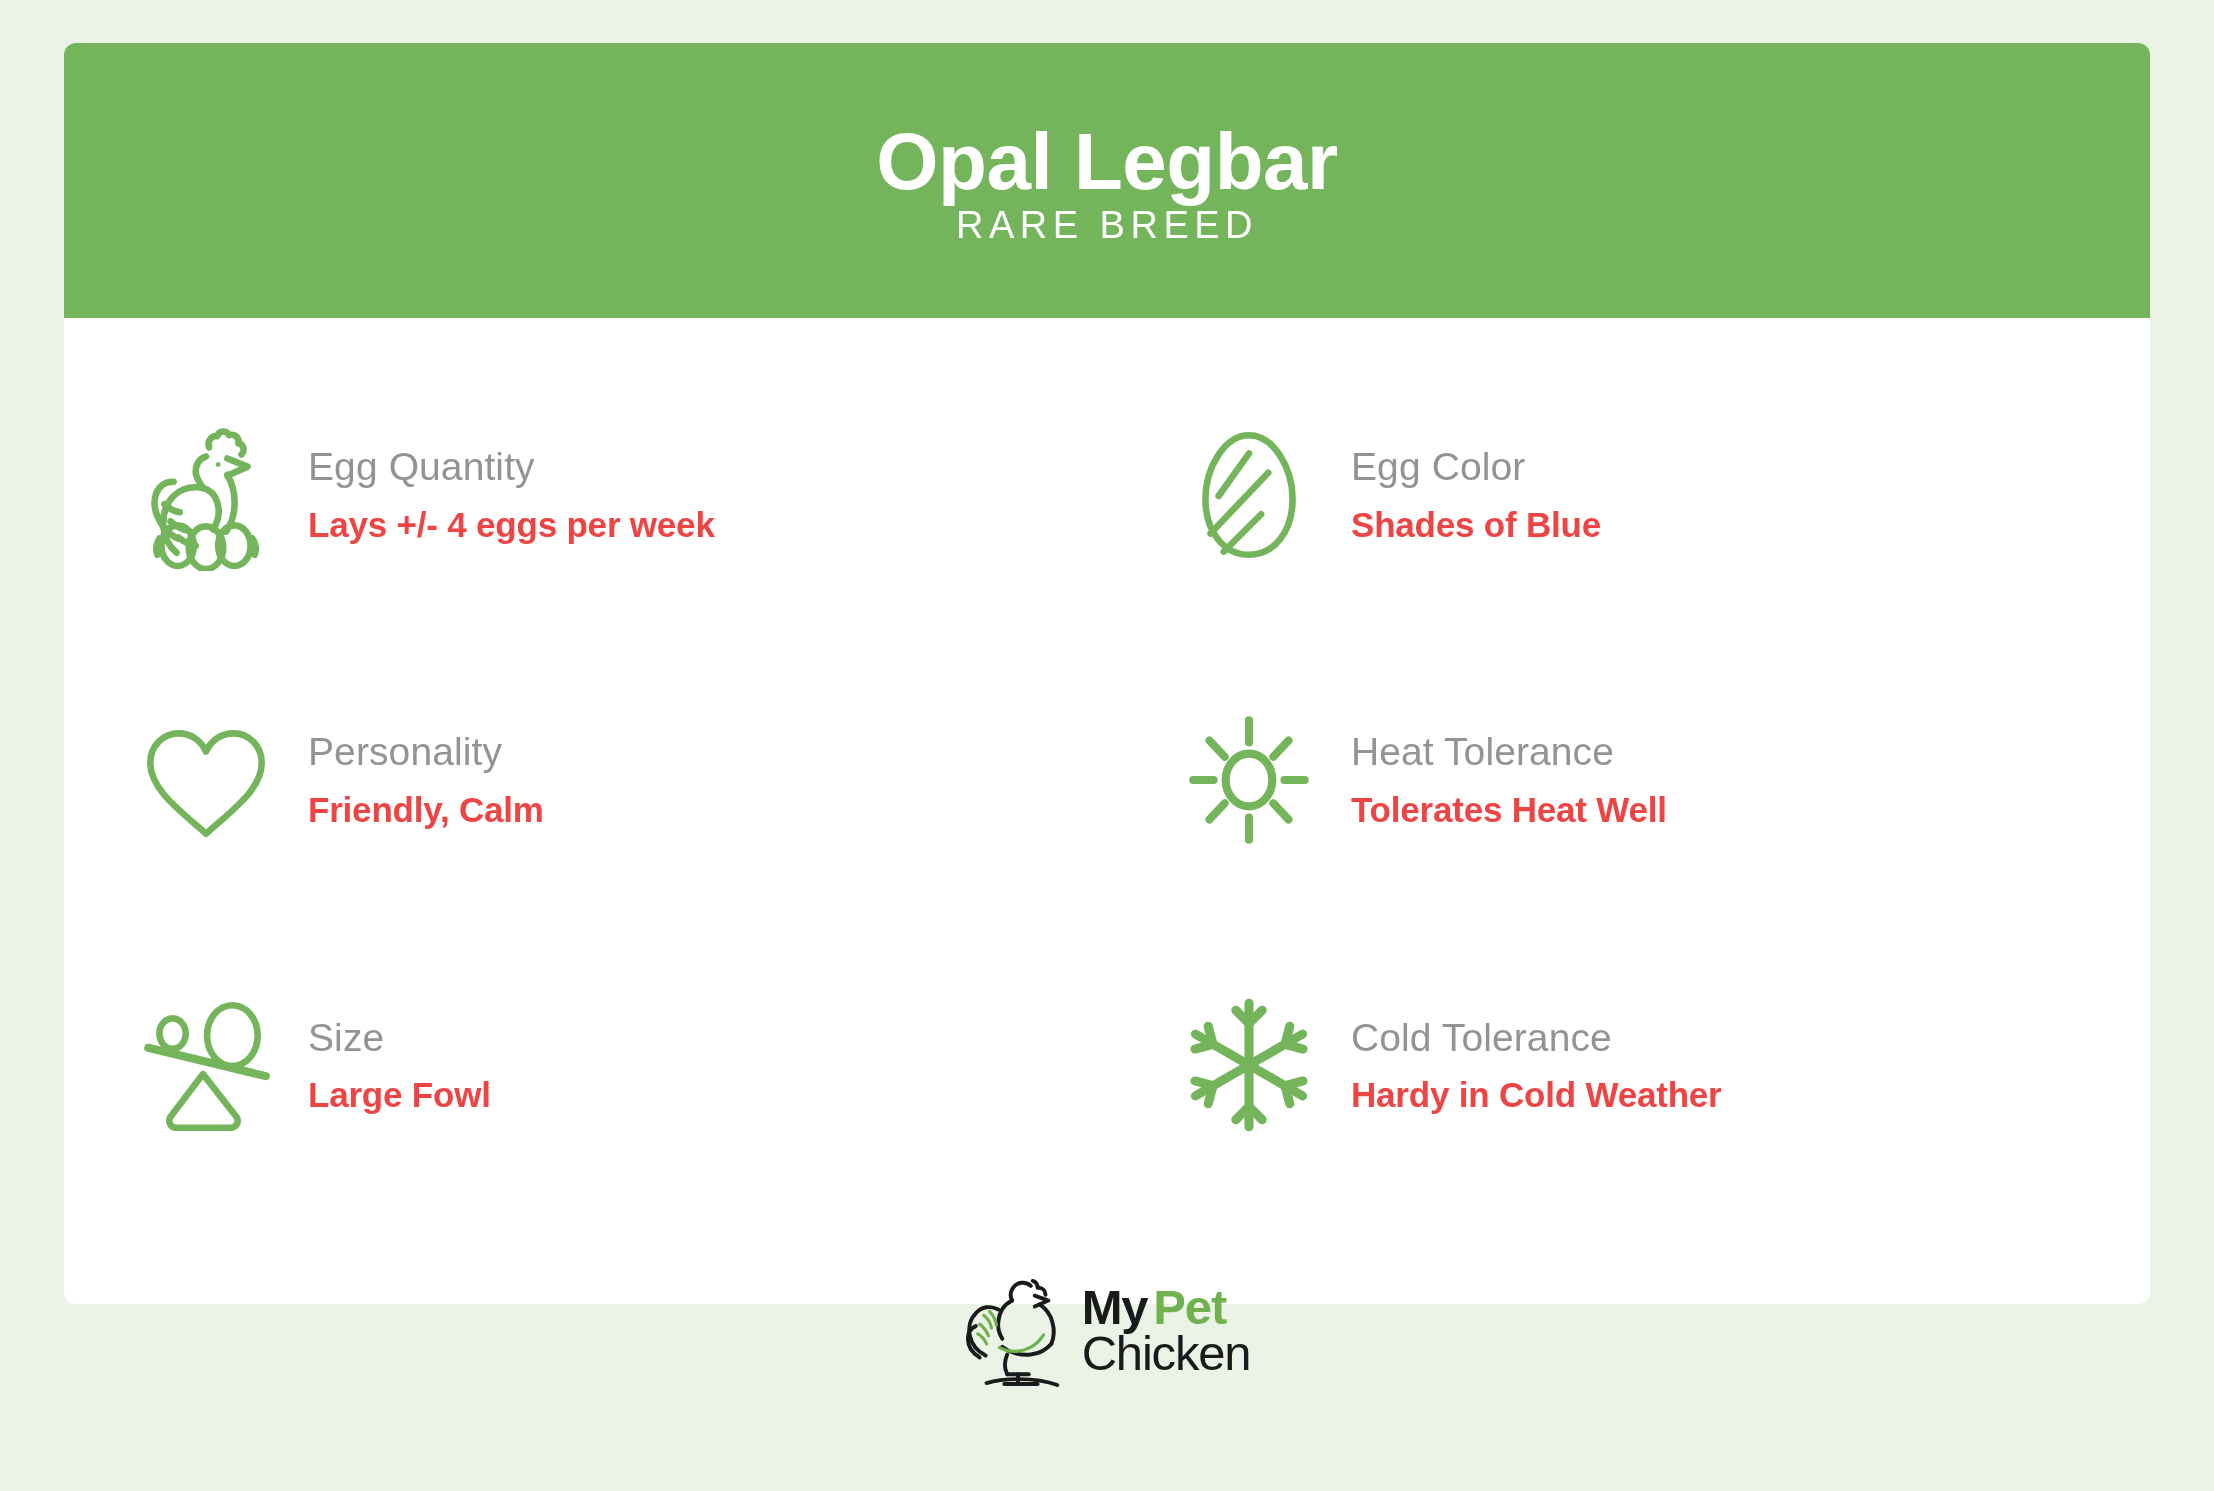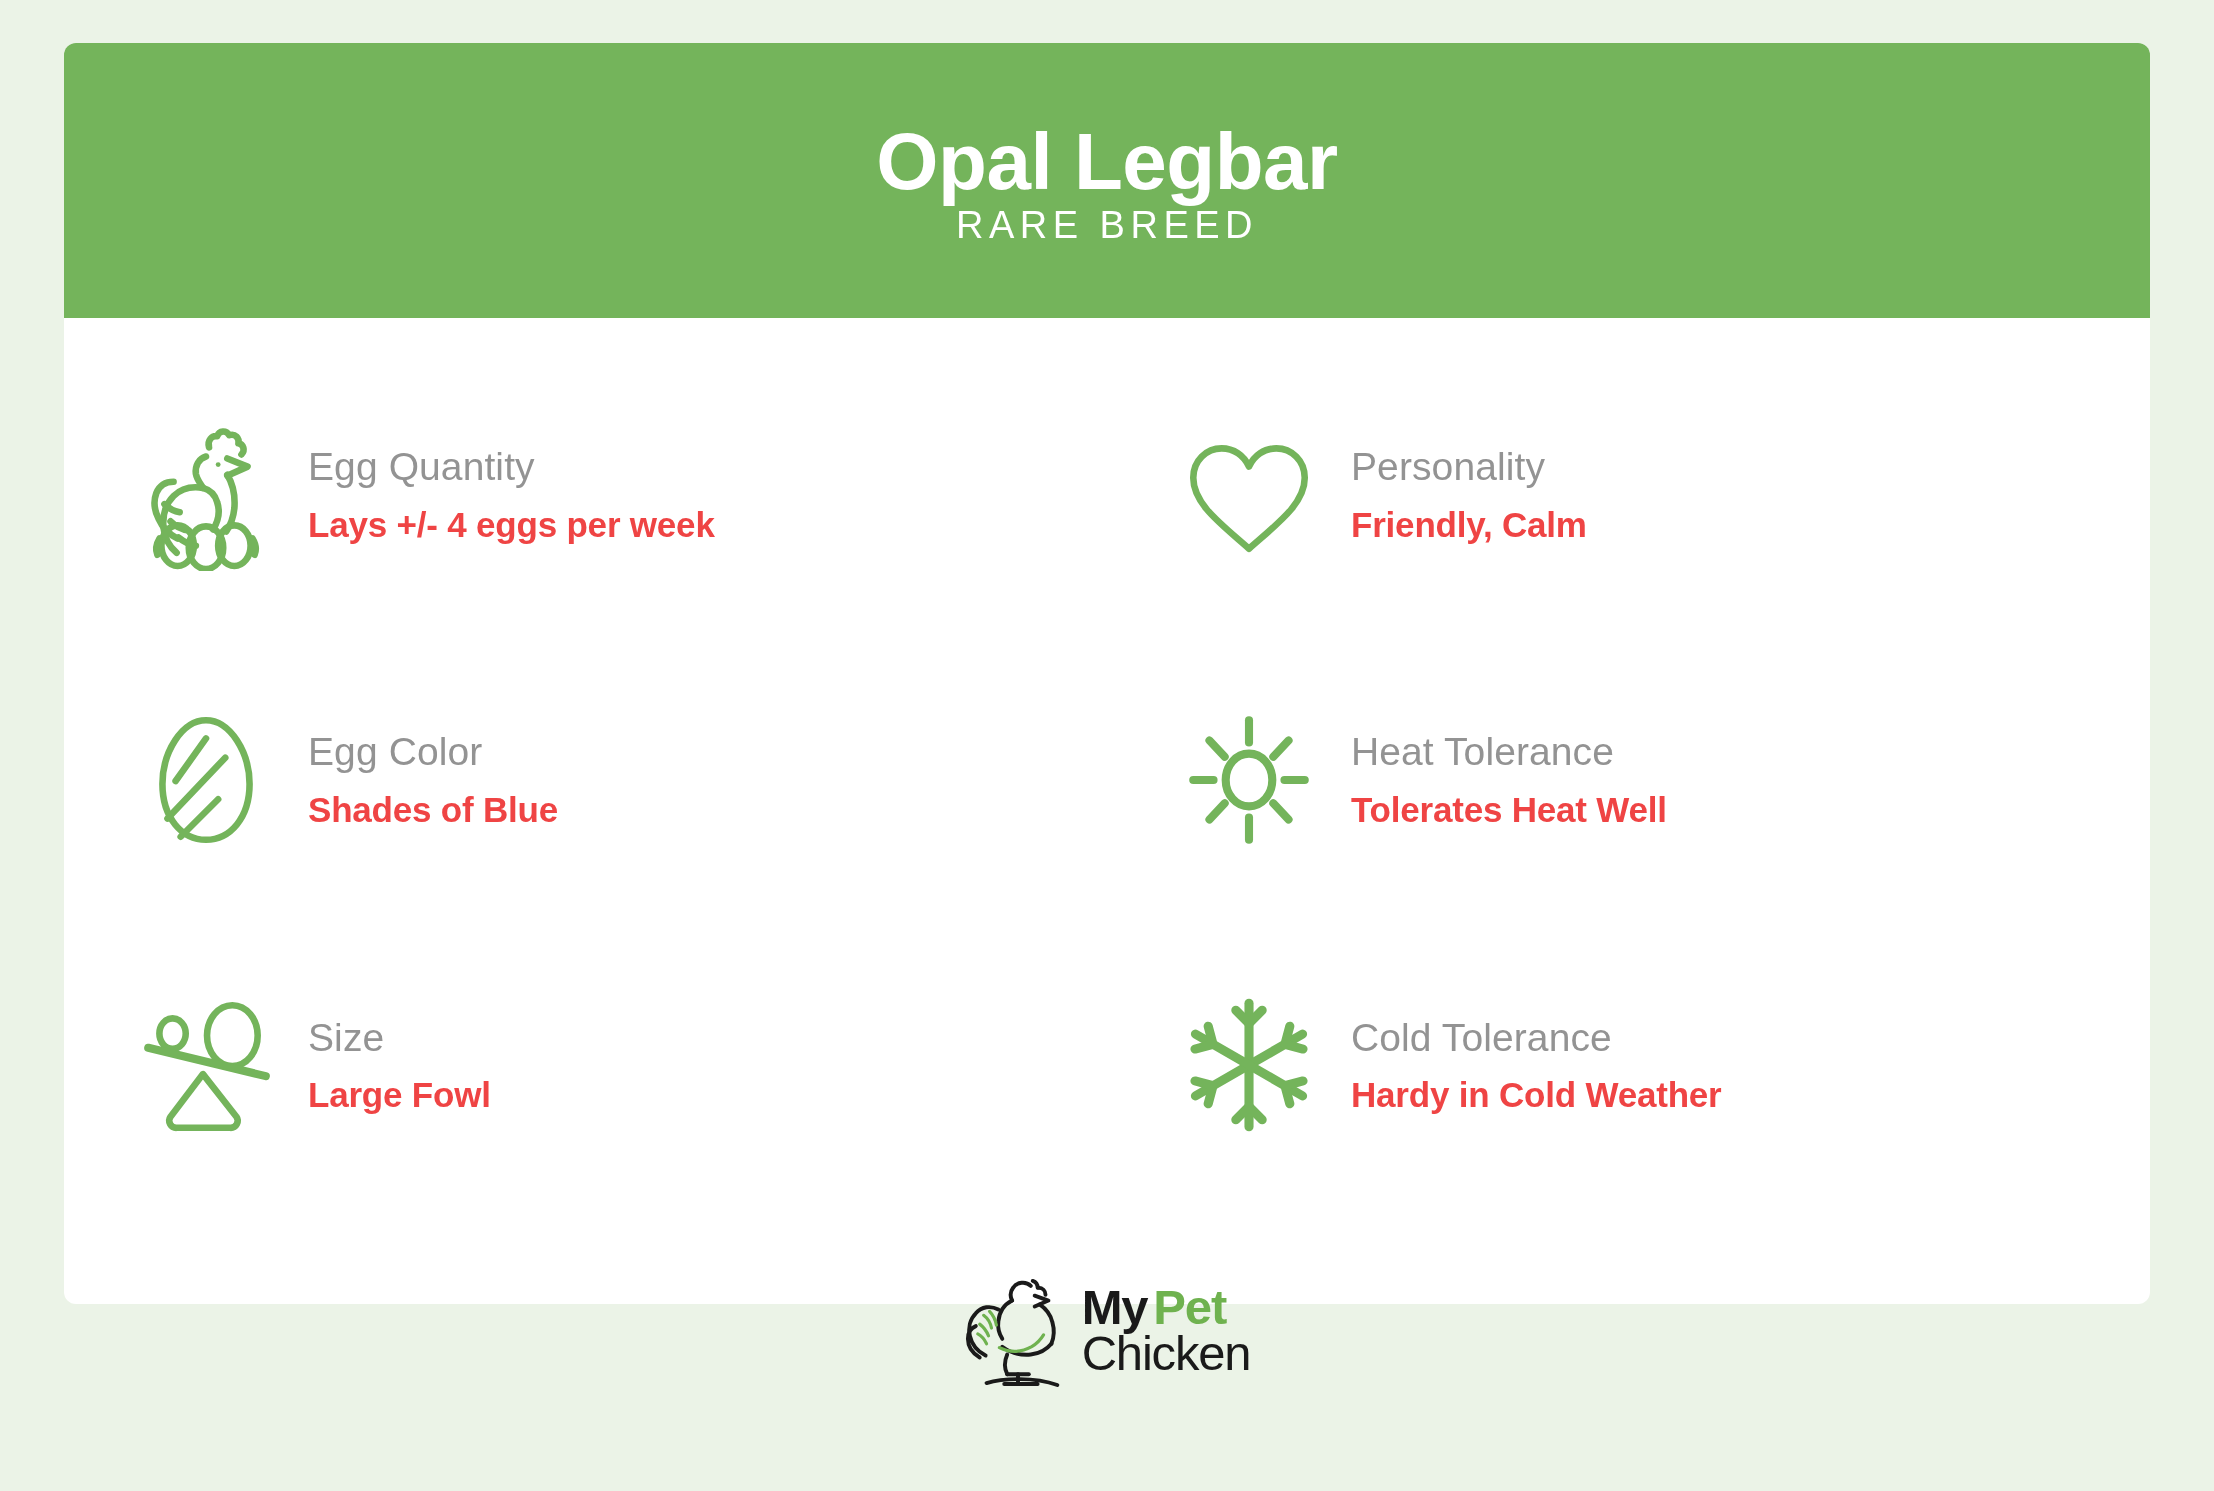--- a/index.html
+++ b/index.html
@@ -170,41 +170,41 @@
         </div>
         <div class="attr-text">
           <div class="attr-label">Egg Quantity</div>
           <div class="attr-value">Lays +/-  4 eggs per week</div>
         </div>
       </div>
 
       <div class="attr">
         <div class="attr-icon">
           <svg viewBox="0 0 150 150" width="152" height="152" fill="none" stroke="#74b45b" stroke-width="6.5" stroke-linecap="round" stroke-linejoin="round">
-            <path d="M75 128C48 104 20 84 20 58c0-17 13-29 28-29 12 0 22 7 27 18 5-11 15-18 27-18 15 0 28 12 28 29 0 26-28 46-55 70z"></path>
-          </svg>
-        </div>
-        <div class="attr-text">
-          <div class="attr-label">Personality</div>
-          <div class="attr-value">Friendly, Calm</div>
-        </div>
-      </div>
-
-      <div class="attr">
-        <div class="attr-icon">
-          <svg viewBox="0 0 150 150" width="152" height="152" fill="none" stroke="#74b45b" stroke-width="6.5" stroke-linecap="round" stroke-linejoin="round">
             <path d="M75 16c24 0 43 32 43 63 0 33-19 55-43 55s-43-22-43-55c0-31 19-63 43-63z"></path>
             <path d="M45 76L75 34"></path>
             <path d="M37 113l57-60"></path>
             <path d="M50 131l37-37"></path>
           </svg>
         </div>
         <div class="attr-text">
           <div class="attr-label">Egg Color</div>
           <div class="attr-value">Shades of Blue</div>
+        </div>
+      </div>
+
+      <div class="attr">
+        <div class="attr-icon">
+          <svg viewBox="0 0 150 150" width="152" height="152" fill="none" stroke="#74b45b" stroke-width="6.5" stroke-linecap="round" stroke-linejoin="round">
+            <path d="M75 128C48 104 20 84 20 58c0-17 13-29 28-29 12 0 22 7 27 18 5-11 15-18 27-18 15 0 28 12 28 29 0 26-28 46-55 70z"></path>
+          </svg>
+        </div>
+        <div class="attr-text">
+          <div class="attr-label">Personality</div>
+          <div class="attr-value">Friendly, Calm</div>
         </div>
       </div>
 
       <div class="attr">
         <div class="attr-icon">
           <svg viewBox="0 0 150 150" width="152" height="152" fill="none" stroke="#74b45b" stroke-width="8" stroke-linecap="round" stroke-linejoin="round">
             <ellipse cx="75" cy="75" rx="23" ry="26"></ellipse>
             <path d="M75 16v22"></path>
             <path d="M75 112v22"></path>
             <path d="M20 75h20"></path>

